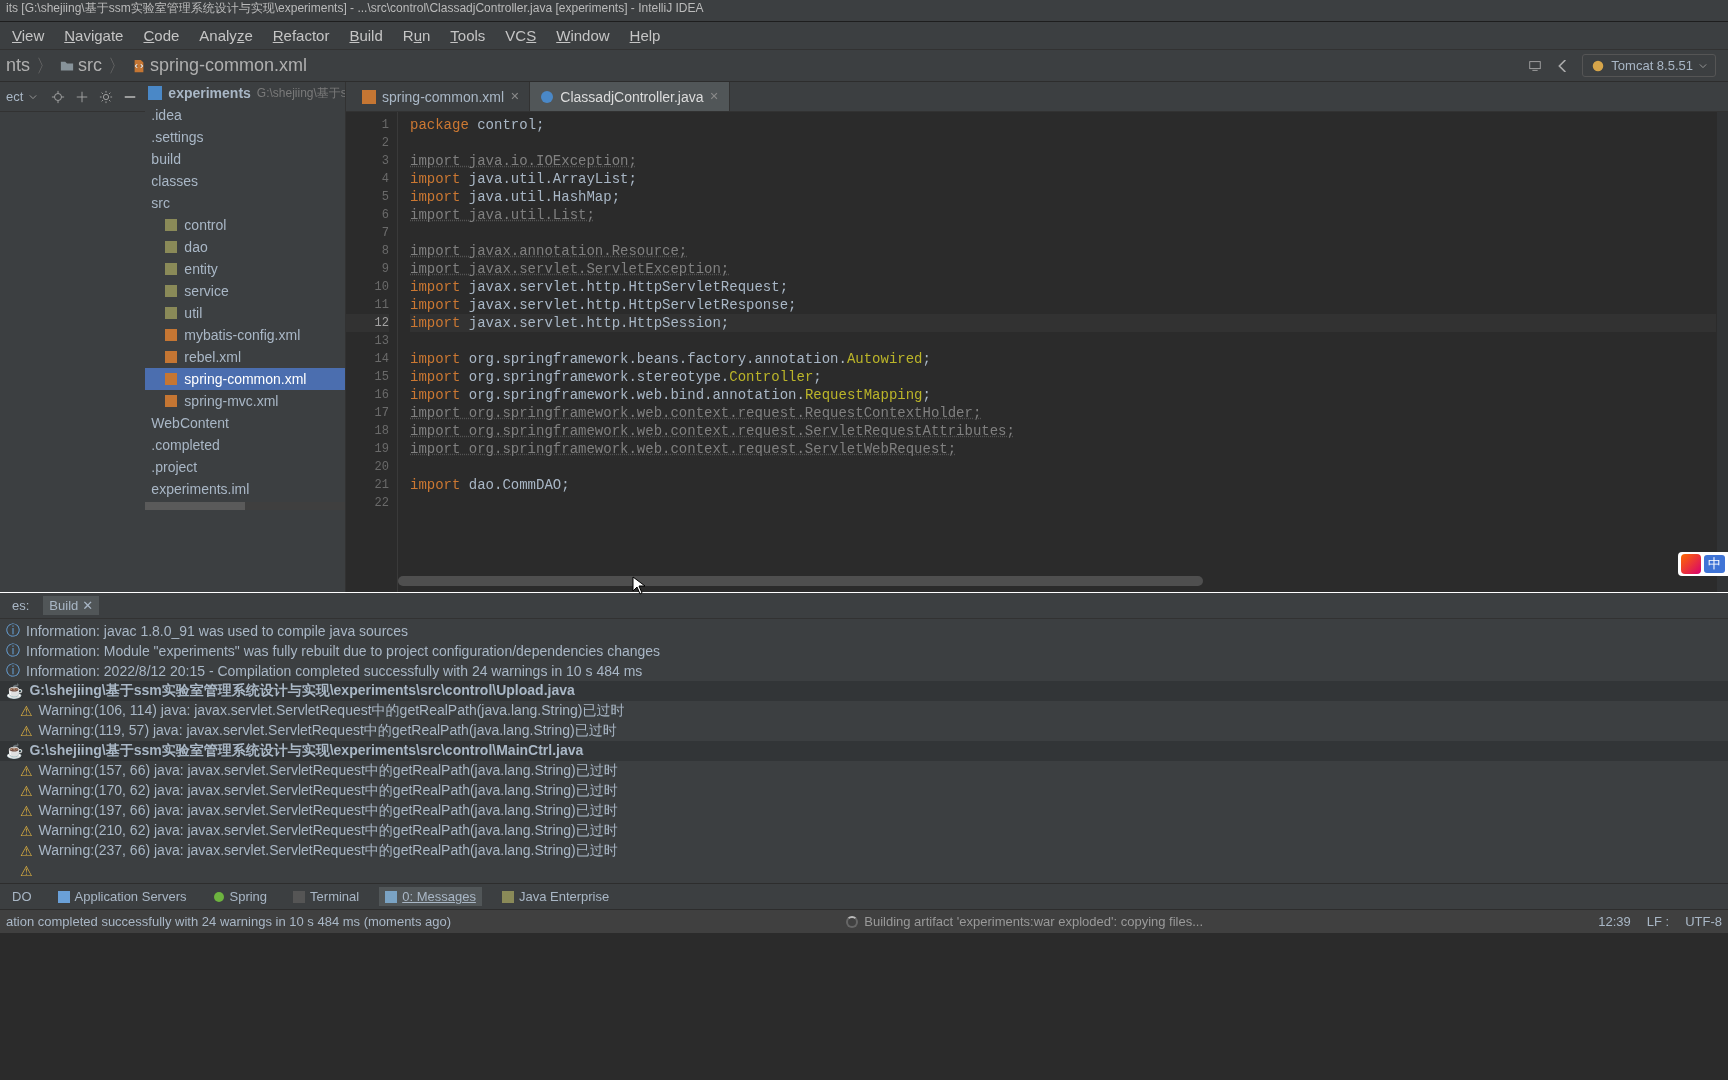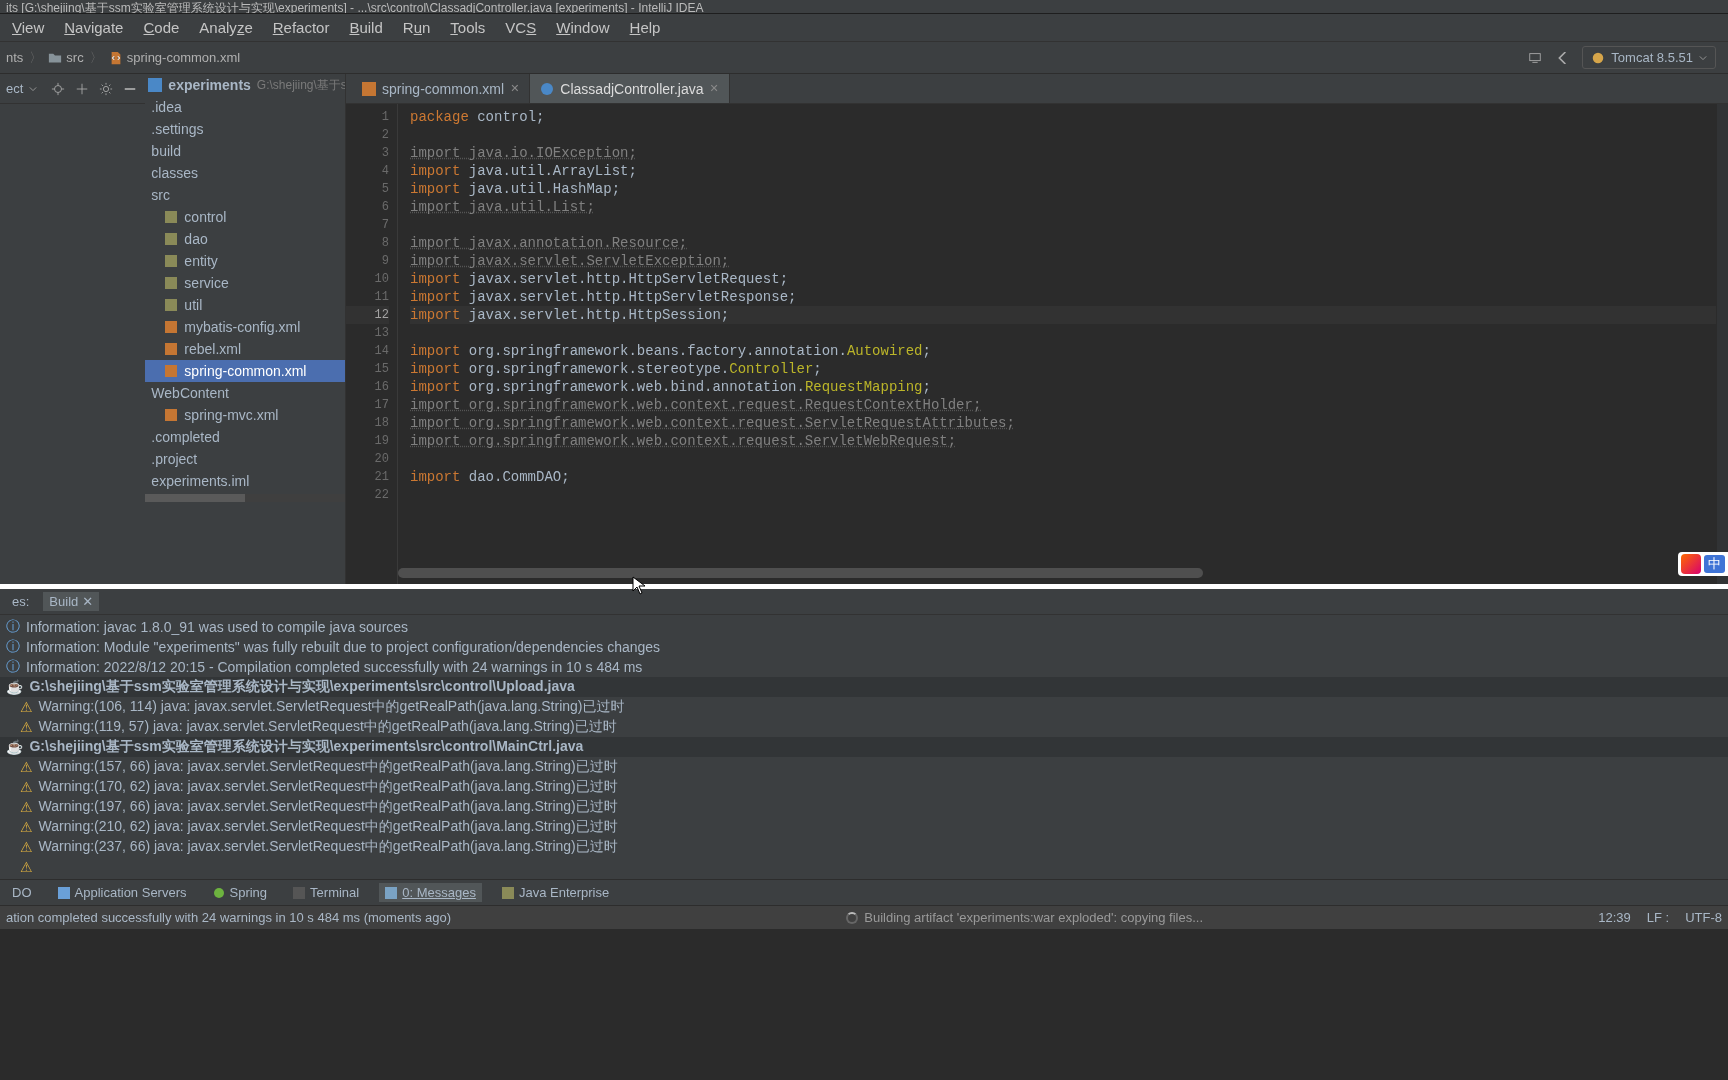--- a/index.html
+++ b/index.html
@@ -7,21 +7,21 @@
     font-family: "Segoe UI", Arial, sans-serif;
     font-size: 13px;
     background: #2b2b2b;
     color: #a9b7c6;
     overflow: hidden;
     width: 1728px;
     height: 1080px;
     position: relative;
   }
   .titlebar {
-    height: 14px;
+    height: 22px;
     background: #3c3f41;
     color: #bbb;
     padding-left: 6px;
     font-size: 12px;
     border-bottom: 1px solid #1e1e1e;
     overflow: hidden;
   }
   .menubar {
     height: 28px;
     background: #3c3f41;
@@ -35,21 +35,21 @@
   .menubar .menuitem { padding: 2px 8px; cursor: pointer; color: #c5c5c5; }
   .mnemonic { text-decoration: underline; }
   .navbar {
     height: 32px;
     background: #3c3f41;
     display: flex;
     align-items: center;
     border-bottom: 1px solid #2d2d2d;
     padding: 0 6px;
   }
-  .breadcrumbs { display: flex; align-items: center; gap: 6px; color: #b0b0b0; font-size: 13px; flex: 1; }
+  .breadcrumbs { display: flex; align-items: center; gap: 6px; color: #b0b0b0; font-size: 18px; flex: 1; }
   .breadcrumbs .sep { color: #6a6a6a; }
   .breadcrumbs .bc-item { display: inline-flex; align-items: center; gap: 4px; }
   .nav-right { display: flex; align-items: center; gap: 10px; margin-right: 6px; }
   .nav-icon { width: 18px; height: 18px; display: inline-flex; align-items: center; justify-content: center; color: #aaa; cursor: pointer; }
   .run-config {
     background: #3c3f41;
     border: 1px solid #555;
     padding: 3px 8px;
     border-radius: 3px;
     display: flex;
@@ -127,21 +127,21 @@
   .code-lines { padding: 4px 0 4px 12px; line-height: 18px; flex: 1; position: relative; }
   .code-lines .line { height: 18px; white-space: pre; }
   .code-lines .hl { background:#323232; }
   .kw { color: #cc7832; }
   .ann { color: #bbb529; }
   .plain { color: #a9b7c6; }
   .unused { color: #808080; text-decoration: underline dotted #555; }
   .overmap { width: 12px; background:#313335; border-left:1px solid #2b2b2b; }
   .bottom-panel {
     background: #3c3f41;
-    border-top: 5px solid #ffffff;
+    border-top: 1px solid #ffffff;
   }
   .messages-header {
     height: 26px;
     display: flex;
     align-items: center;
     gap: 8px;
     padding: 0 6px;
     border-bottom: 1px solid #323232;
     font-size: 13px;
   }
@@ -382,30 +382,30 @@
           <span>rebel.xml</span>
         </div>
       <div class="tree-row tree-indent-2 selected">
           <span class="ticon">
             <svg width="12" height="12">
               <rect width="12" height="12" fill="#c57633"></rect>
             </svg>
           </span>
           <span>spring-common.xml</span>
         </div>
+      <div class="tree-row tree-indent-2">
+          <span class="ticon">
+            <svg width="12" height="12">
+              <rect width="12" height="12" fill="#c57633"></rect>
+            </svg>
+          </span>
+          <span>spring-mvc.xml</span>
+        </div>
       <div class="tree-row tree-indent-1">
           <span>WebContent</span>
-        </div>
-      <div class="tree-row tree-indent-2">
-          <span class="ticon">
-            <svg width="12" height="12">
-              <rect width="12" height="12" fill="#c57633"></rect>
-            </svg>
-          </span>
-          <span>spring-mvc.xml</span>
         </div>
       <div class="tree-row tree-indent-1">
           <span>.completed</span>
         </div>
       <div class="tree-row tree-indent-1">
           <span>.project</span>
         </div>
       <div class="tree-row tree-indent-1">
           <span>experiments.iml</span>
         </div>

